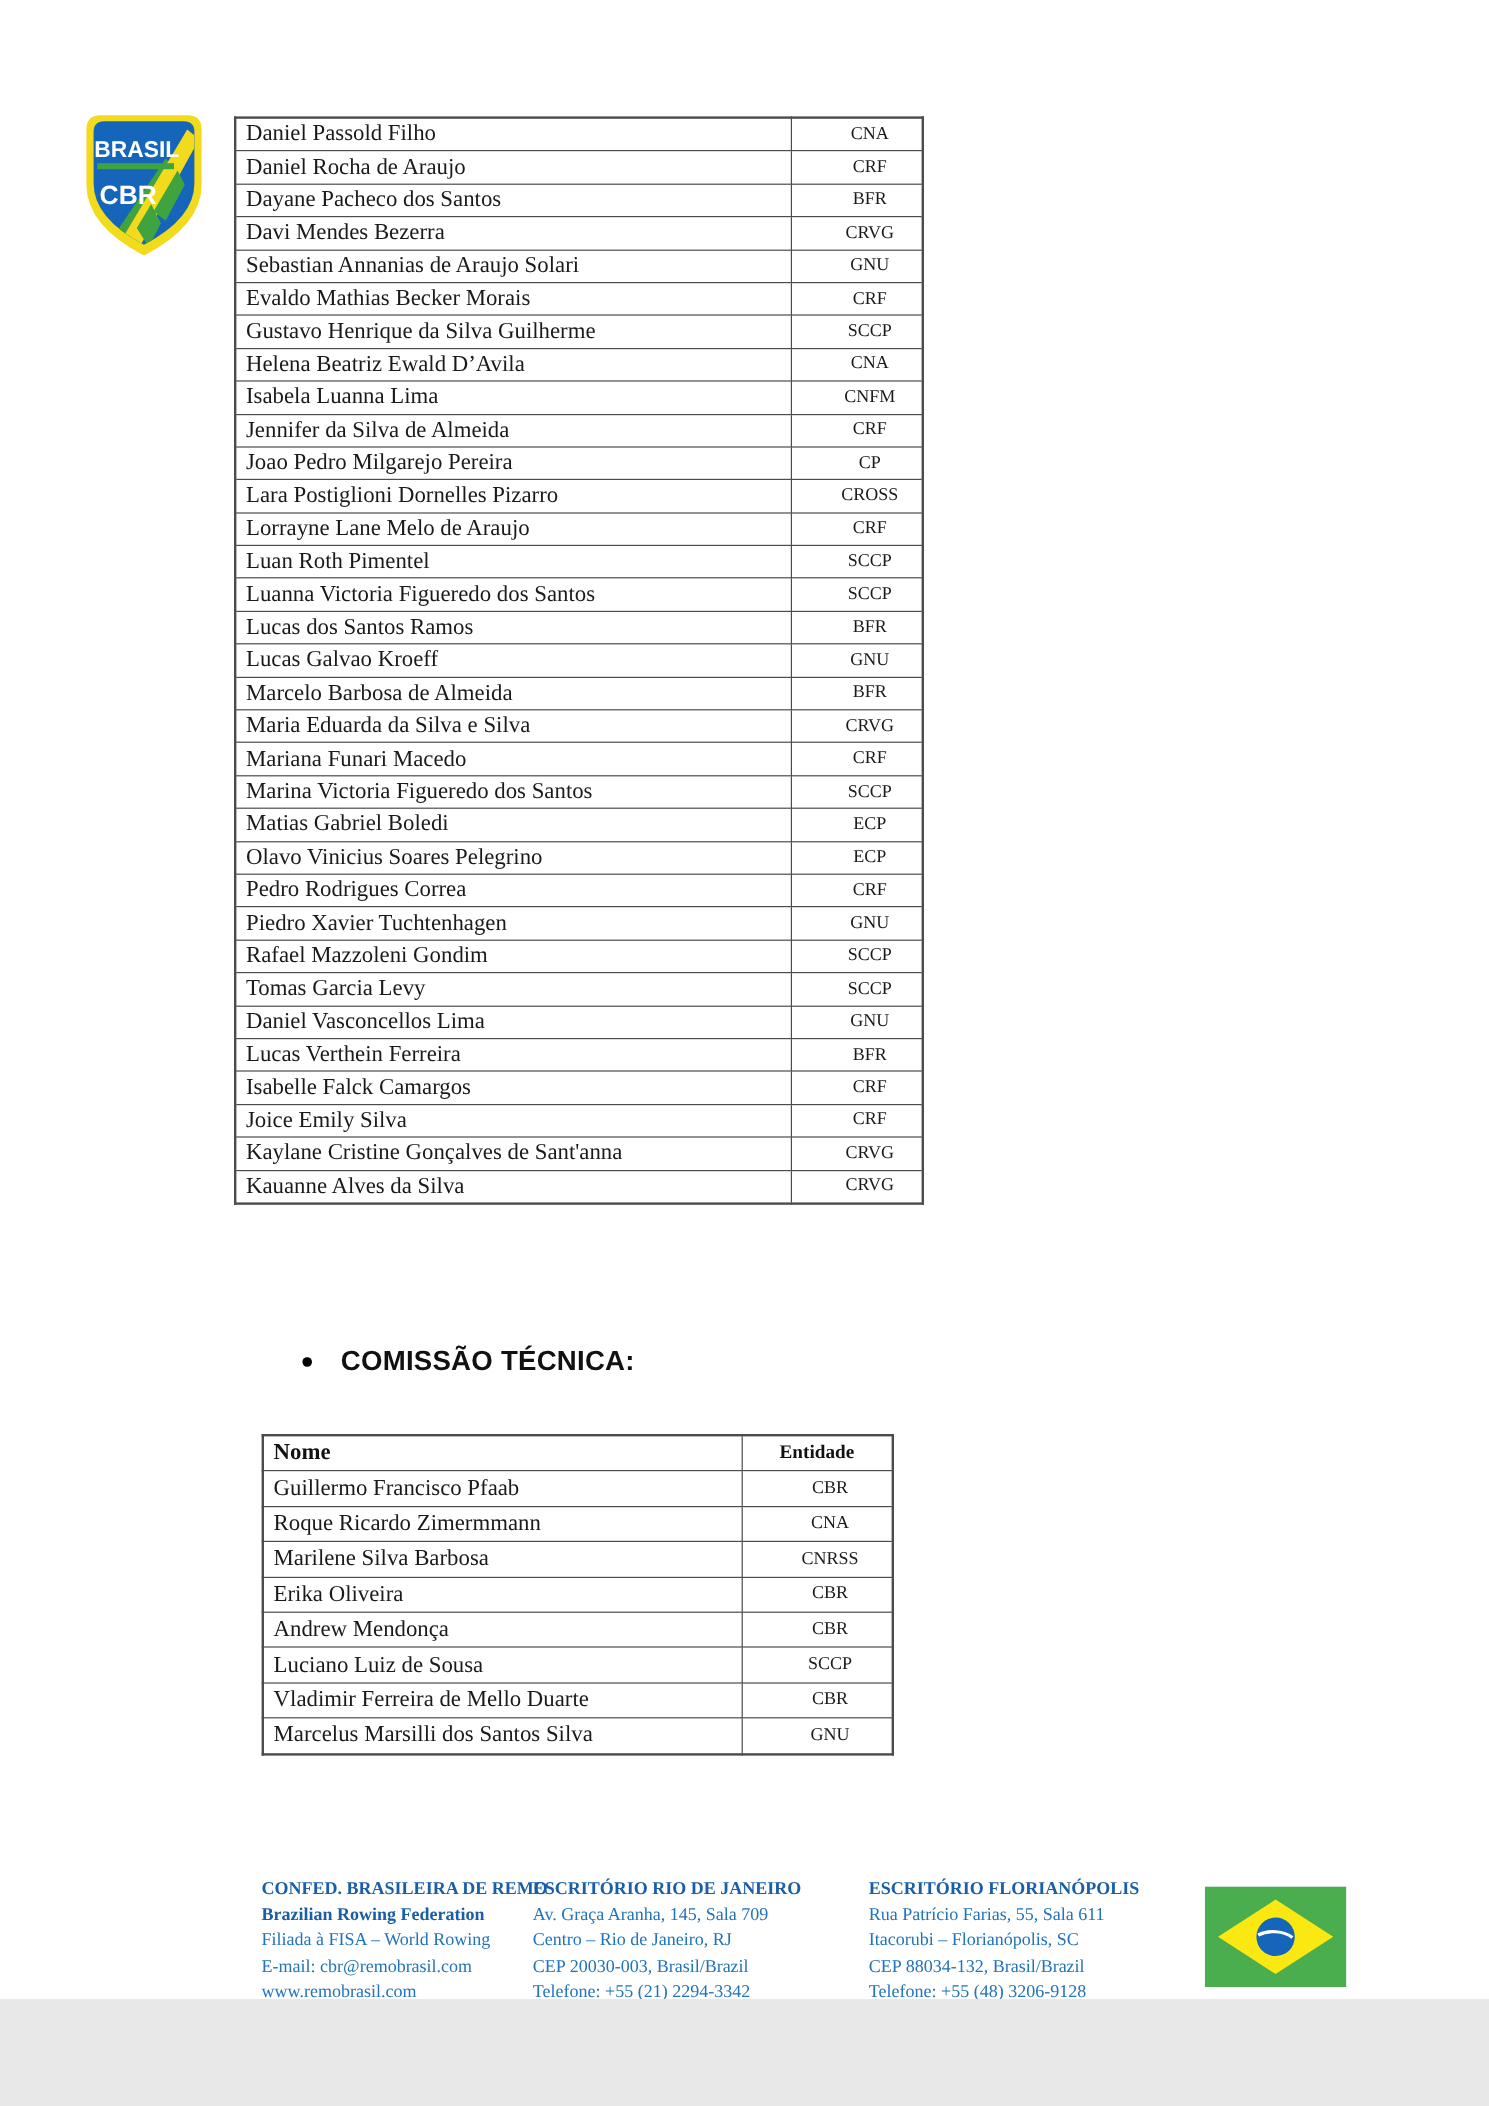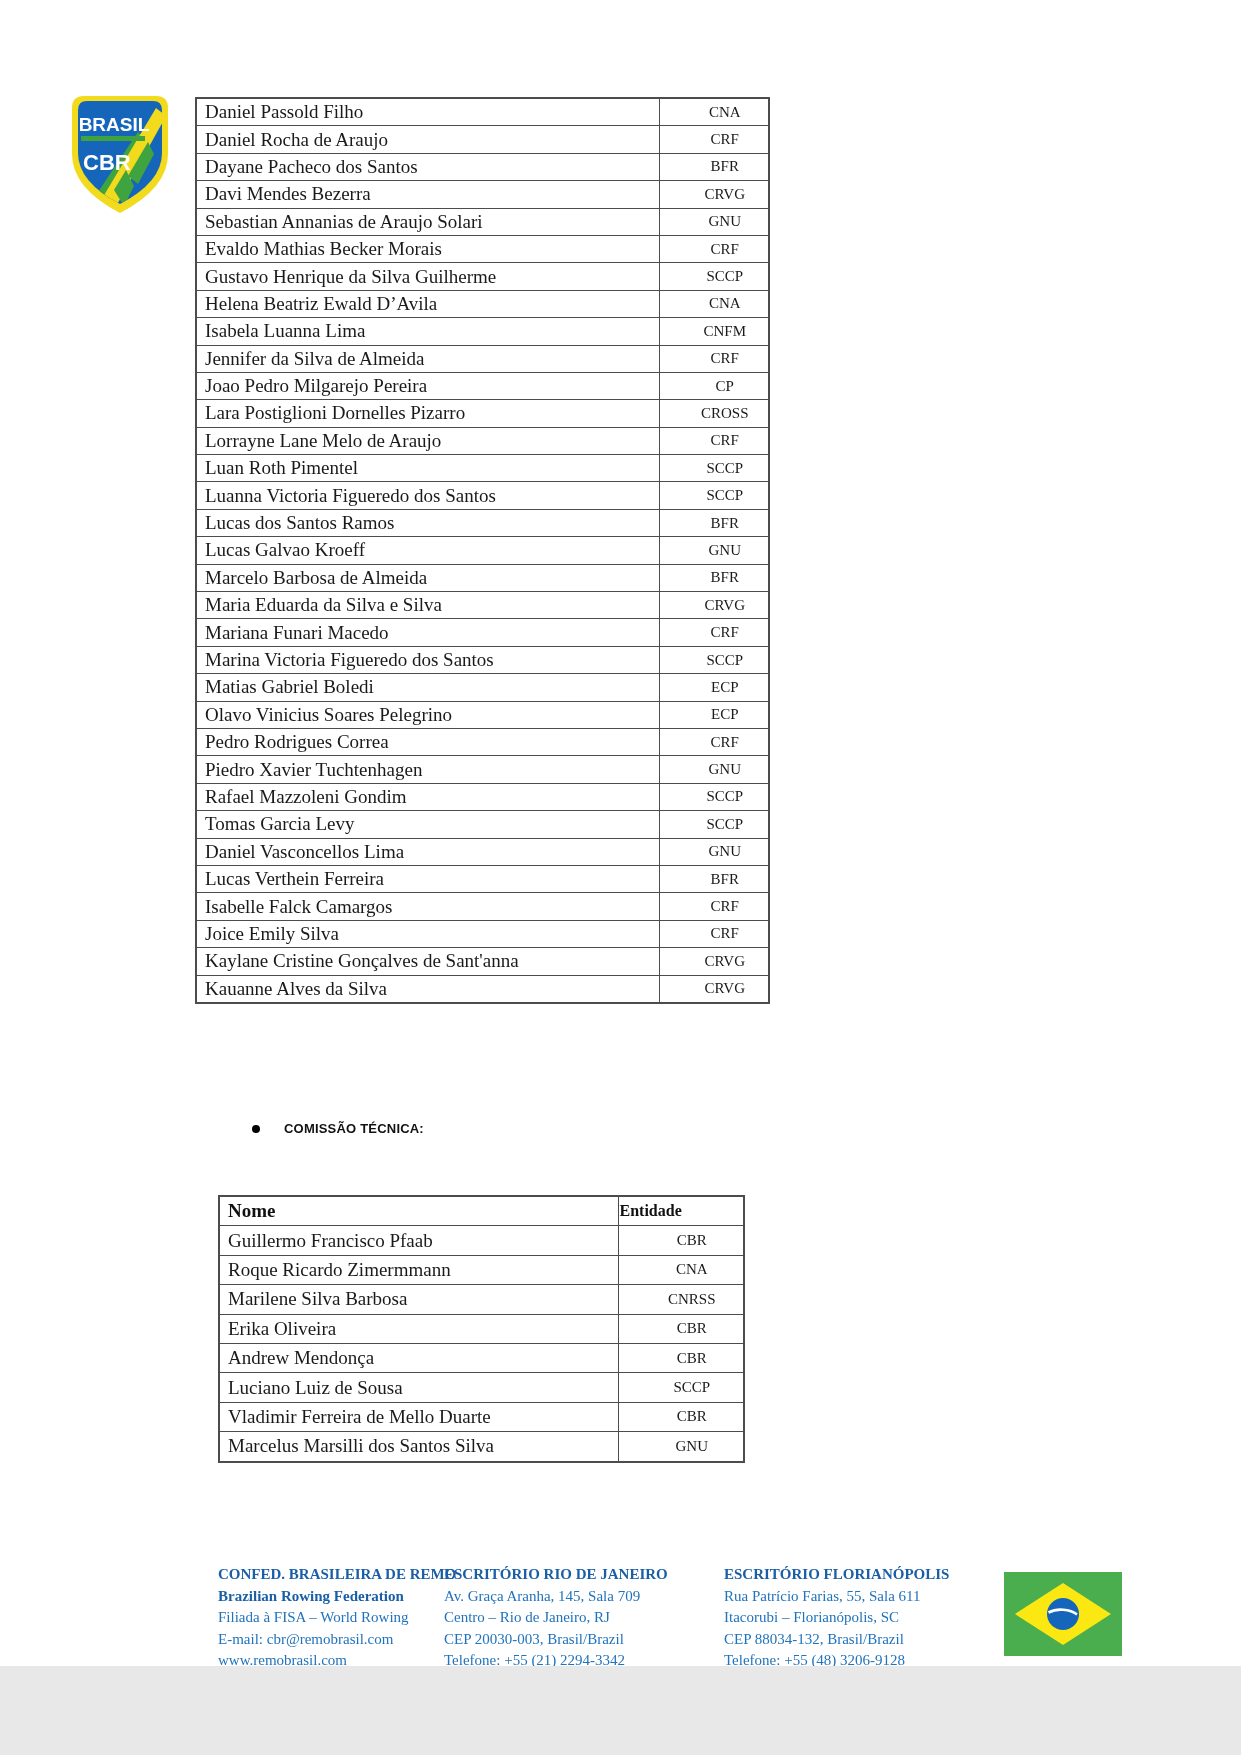--- a/index.html
+++ b/index.html
@@ -11,27 +11,27 @@
 
   
   table{border-collapse:collapse;table-layout:fixed;position:absolute;}
   .t1{left:195px;top:97px;width:573px;border:2px solid #4c4c4c;}
   .t1 td{border:1px solid #4c4c4c;height:24.4px;overflow:hidden;white-space:nowrap;}
   .t2{left:218px;top:1195px;width:525px;border:2px solid #4c4c4c;}
   .t2 td,.t2 th{border:1px solid #4c4c4c;height:26.4px;overflow:hidden;white-space:nowrap;}
   td.name-cell{padding:0 4px 0 8px;font-size:19px;color:#1a1a1a;}
   td.entity-cell{text-align:center;font-size:15px;color:#1a1a1a;padding-left:23px;}
   th.name-h{text-align:left;padding-left:8px;font-size:19px;color:#111;}
-  th.entity-h{text-align:left;font-size:16px;color:#111;}
+  th.entity-h{text-align:center;font-size:16px;color:#111;}
 
   
   .heading{position:absolute;left:252px;top:1121px;display:flex;align-items:center;gap:24px;
            font-family:"Liberation Sans",sans-serif;}
   .bullet{width:8px;height:8px;border-radius:50%;background:#000;flex:0 0 auto;}
-  .heading-text{font-weight:bold;font-size:13px;color:#111;letter-spacing:.2px;}
+  .heading-text{font-weight:bold;font-size:23px;color:#111;letter-spacing:.2px;}
 
   
   .fcol{position:absolute;top:1564px;width:245px;font-family:Liberation Serif, serif;
         font-size:15px;line-height:21.5px;}
   .fcol1{left:218px;}.fcol2{left:444px;}.fcol3{left:724px;}
   .f-bold{font-weight:bold;color:#1a5fa6;}
   .f-line{color:#2173bb;}
 
   
   .flag{position:absolute;left:1004px;top:1572px;width:118px;height:84px;}

